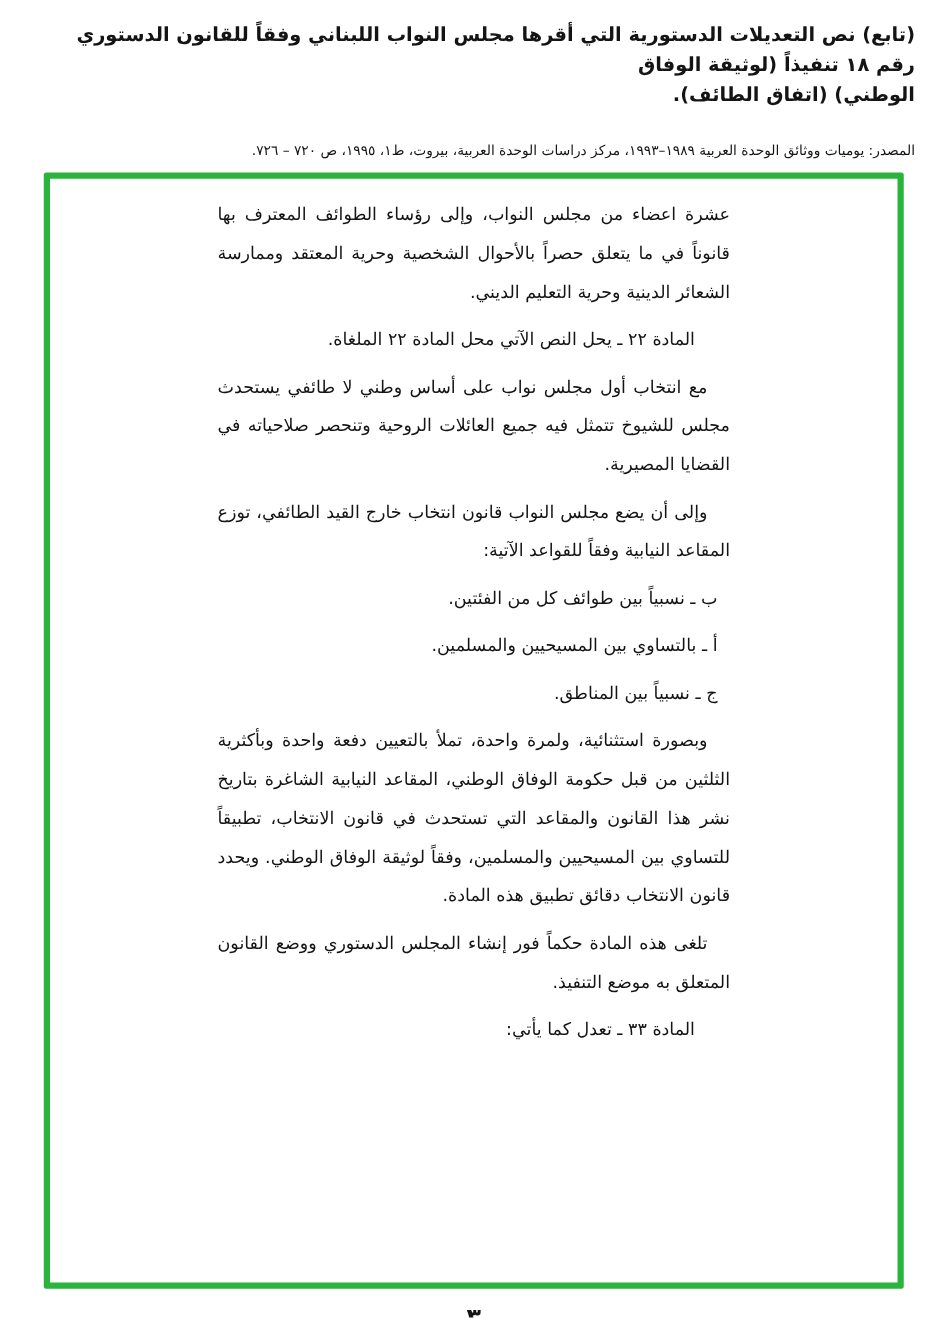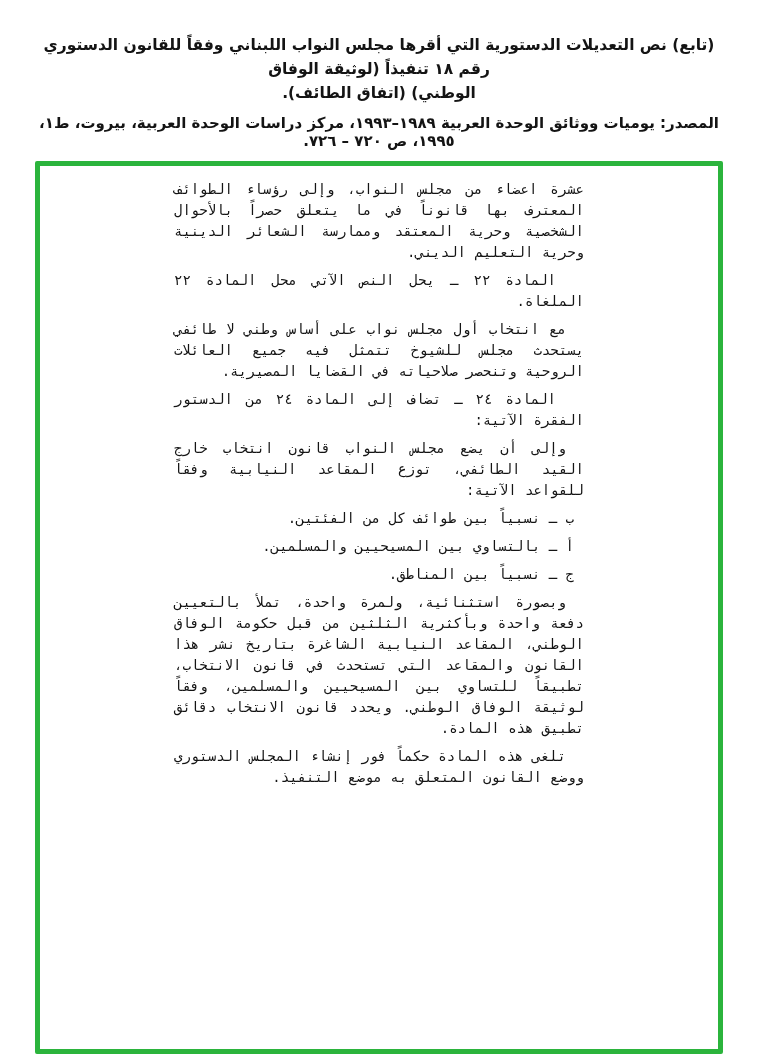--- a/index.html
+++ b/index.html
@@ -5,51 +5,50 @@
   * { margin: 0; padding: 0; box-sizing: border-box; }
   html, body {
     width: 758px; height: 1054px;
     background: #ffffff;
     font-family: "DejaVu Sans", sans-serif;
     color: #141414;
     direction: rtl;
     overflow: hidden;
   }
   .page-header {
-    padding: 33px 26px 0 26px;
-    text-align: center;
+    padding: 16px 26px 0 26px;
+    text-align: right;
   }
   .title-line {
     font-weight: bold;
     font-size: 15.5px;
     line-height: 1.55;
   }
   .source-line {
-    font-weight: bold;
-    font-size: 15px;
-    margin-top: 9px;
+    font-weight: normal;
+    font-size: 11px;
+    margin-top: 26px;
   }
   .content-box {
     width: 688px;
     height: 893px;
     margin: 11px auto 0 auto;
     border: 5px solid #2bb43c;
     border-radius: 2px;
     overflow: hidden;
     padding: 14px 0 10px 0;
     background: #ffffff;
   }
   .text-column {
     width: 410px;
     margin: 0 auto;
     font-size: 14px;
-    line-height: 21px;
+    line-height: 31px;
     text-align: justify;
     text-align-last: right;
-    font-family: Liberation Mono, monospace;
   }
   .text-column p { margin-bottom: 7px; }
   p.para      { text-indent: 18px; }
   p.cont      { text-indent: 0; }
   p.article   { text-indent: 28px; }
   p.list      { text-indent: 10px; }
   .page-number {
     text-align: center;
     font-weight: bold;
     font-size: 19px;
@@ -63,25 +62,25 @@
   <div class="title-line">(تابع) نص التعديلات الدستورية التي أقرها مجلس النواب اللبناني وفقاً للقانون الدستوري رقم ١٨ تنفيذاً (لوثيقة الوفاق</div>
   <div class="title-line">الوطني) (اتفاق الطائف).</div>
   <div class="source-line">المصدر: يوميات ووثائق الوحدة العربية ١٩٨٩–١٩٩٣، مركز دراسات الوحدة العربية، بيروت، ط١، ١٩٩٥، ص ٧٢٠ – ٧٢٦.</div>
 </header>
 
 <main class="content-box">
   <div class="text-column">
     <p class="cont">عشرة اعضاء من مجلس النواب، وإلى رؤساء الطوائف المعترف بها قانوناً في ما يتعلق حصراً بالأحوال الشخصية وحرية المعتقد وممارسة الشعائر الدينية وحرية التعليم الديني.</p>
     <p class="article">المادة ٢٢ ـ يحل النص الآتي محل المادة ٢٢ الملغاة.</p>
     <p class="para">مع انتخاب أول مجلس نواب على أساس وطني لا طائفي يستحدث مجلس للشيوخ تتمثل فيه جميع العائلات الروحية وتنحصر صلاحياته في القضايا المصيرية.</p>
-    <p class="article">المادة ٢٤ ـ تضاف إلى المادة ٢٤ من الدستور الفقرة الآتية:</p>
     <p class="para">وإلى أن يضع مجلس النواب قانون انتخاب خارج القيد الطائفي، توزع المقاعد النيابية وفقاً للقواعد الآتية:</p>
     <p class="list">ب ـ نسبياً بين طوائف كل من الفئتين.</p>
     <p class="list">أ ـ بالتساوي بين المسيحيين والمسلمين.</p>
     <p class="list">ج ـ نسبياً بين المناطق.</p>
     <p class="para">وبصورة استثنائية، ولمرة واحدة، تملأ بالتعيين دفعة واحدة وبأكثرية الثلثين من قبل حكومة الوفاق الوطني، المقاعد النيابية الشاغرة بتاريخ نشر هذا القانون والمقاعد التي تستحدث في قانون الانتخاب، تطبيقاً للتساوي بين المسيحيين والمسلمين، وفقاً لوثيقة الوفاق الوطني. ويحدد قانون الانتخاب دقائق تطبيق هذه المادة.</p>
     <p class="para">تلغى هذه المادة حكماً فور إنشاء المجلس الدستوري ووضع القانون المتعلق به موضع التنفيذ.</p>
+    <p class="article">المادة ٣٣ ـ تعدل كما يأتي:</p>
   </div>
 </main>
 
 <footer>
   <div class="page-number">٣</div>
 </footer>
 
 </body></html>

